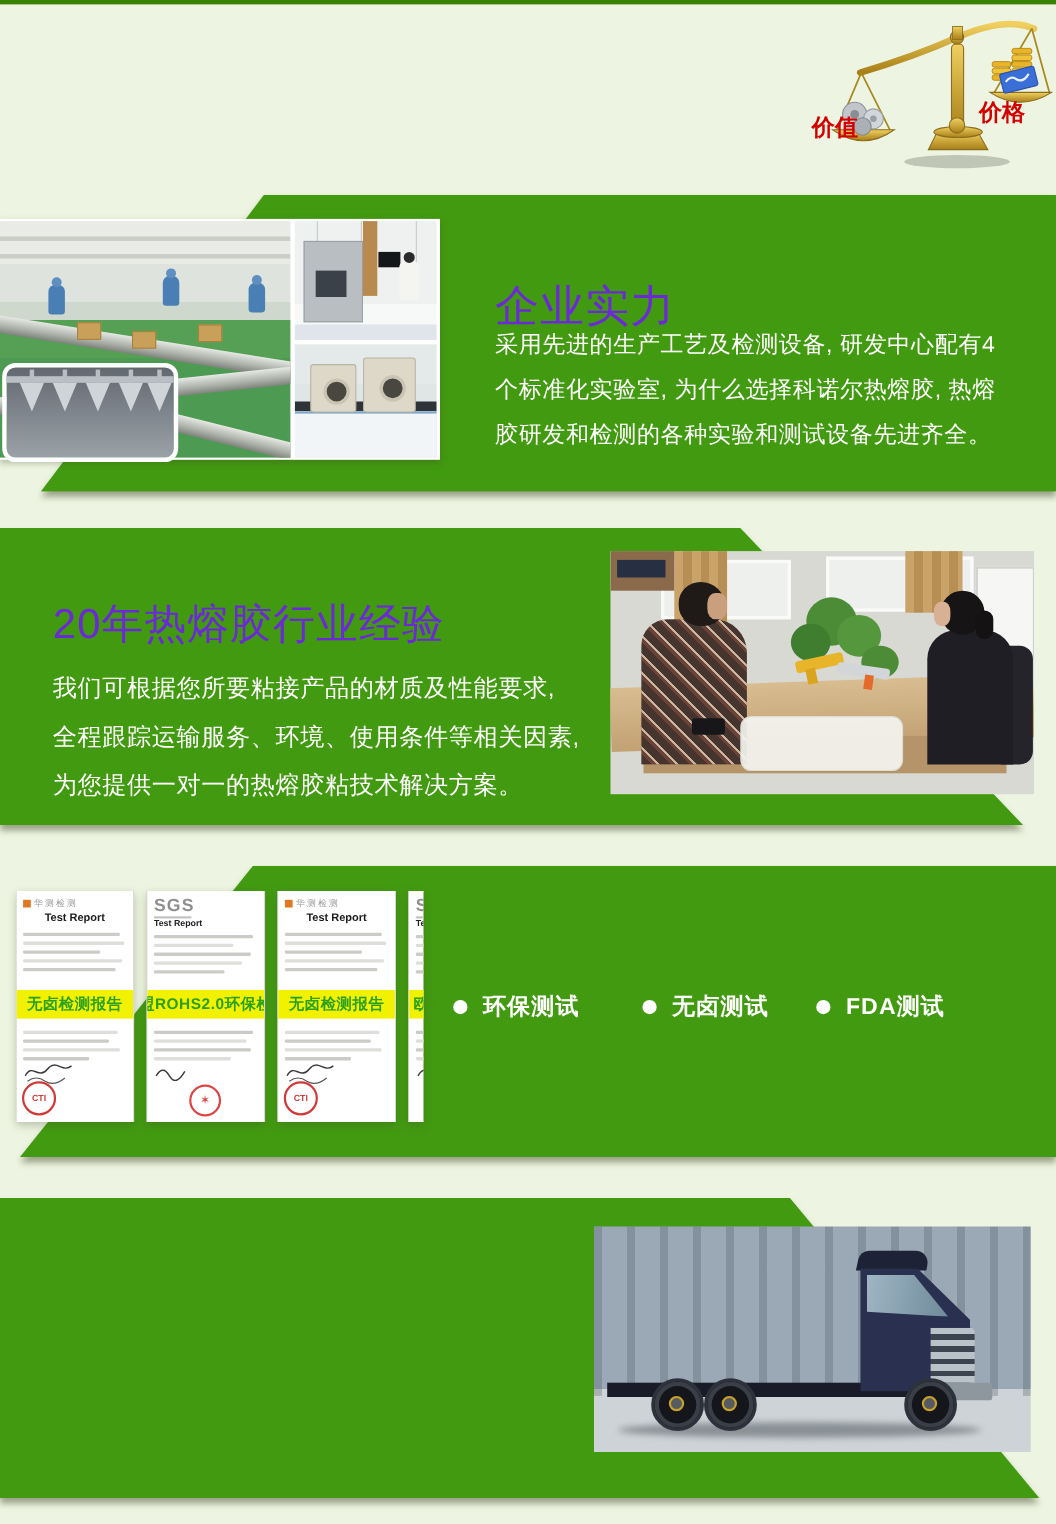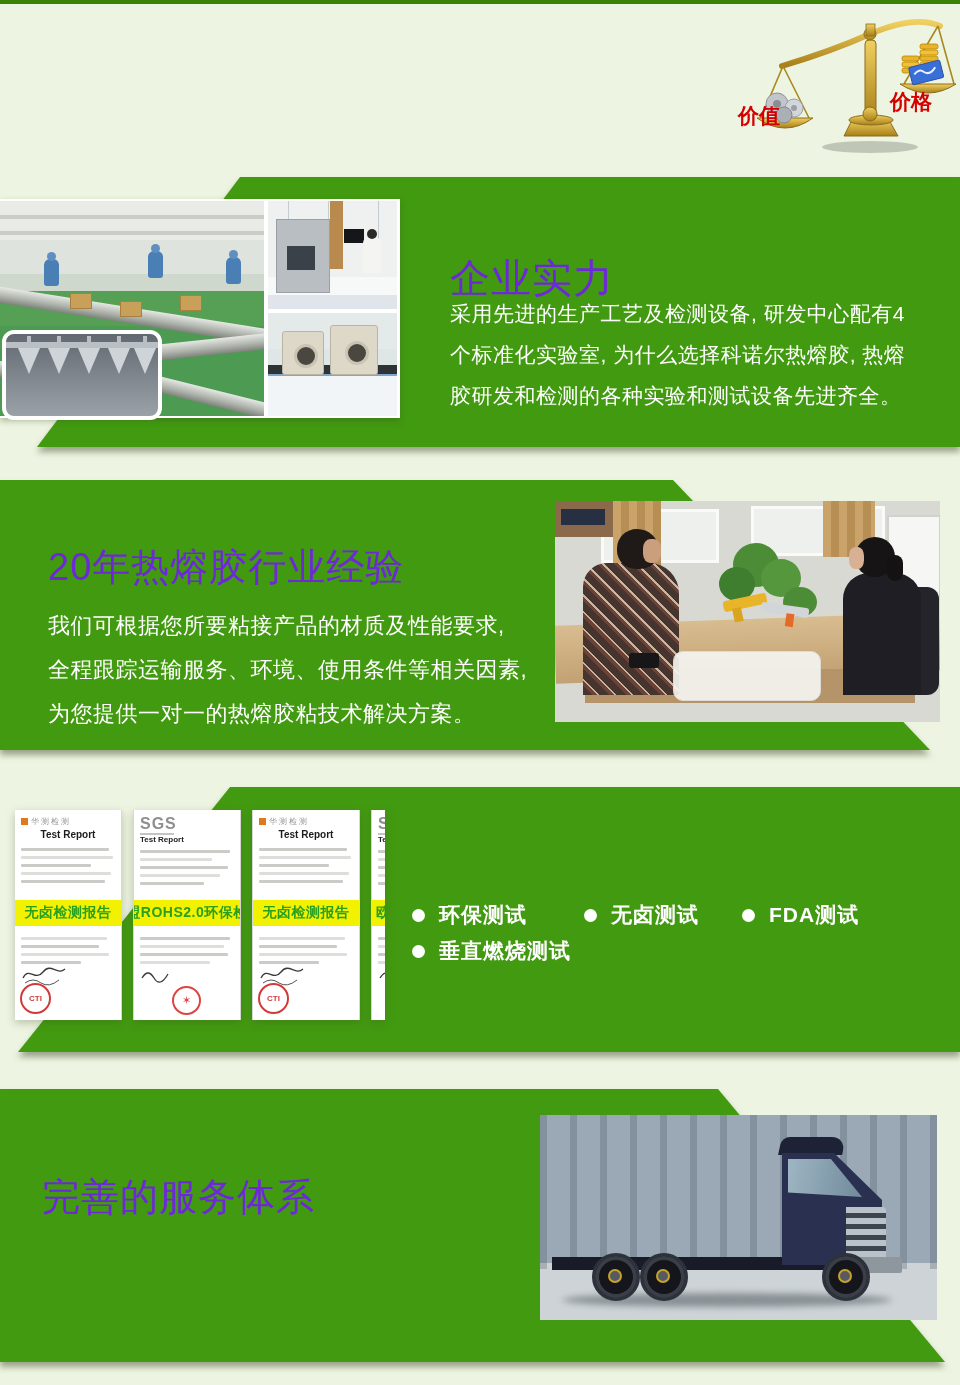--- a/index.html
+++ b/index.html
@@ -301,26 +301,20 @@
         </div>
       <div class="bitem bi2">
           <span class="dot"></span>
           <span class="blabel">无卤测试</span>
         </div>
       <div class="bitem">
           <span class="dot"></span>
           <span class="blabel">FDA测试</span>
         </div>
     </div>
-    <div class="brow">
-      <div class="bitem">
-          <span class="dot"></span>
-          <span class="blabel">垂直燃烧测试</span>
-        </div>
-    </div>
   </div>
 
   <div class="certs">
 
     <div class="card">
       <div class="lg-hc">
           <span class="sq"></span>
           <span class="tx">华测检测</span>
         </div>
       <div class="tr-head">Test Report</div>
@@ -407,21 +401,20 @@
       <svg class="sig" width="44" height="20">
         <path d="M2,12 q6,-10 12,0 t14,-4" stroke="#3a3a3a" stroke-width="1.3" fill="none"></path>
       </svg>
       <div class="stamp-red">✶</div>
     </div>
   </div>
 
   <div class="shape-shadow s4">
       <div class="shape"></div>
     </div>
-  <h2 class="sec-title t4">完善的服务体系</h2>
 
   <div class="truckph">
     <div class="struts"></div>
     <div class="tshadow"></div>
     <div class="chassis"></div>
     <div class="deflect"></div>
     <div class="cabshape"></div>
     <div class="windsh"></div>
     <div class="grille"></div>
     <div class="bumper"></div>

